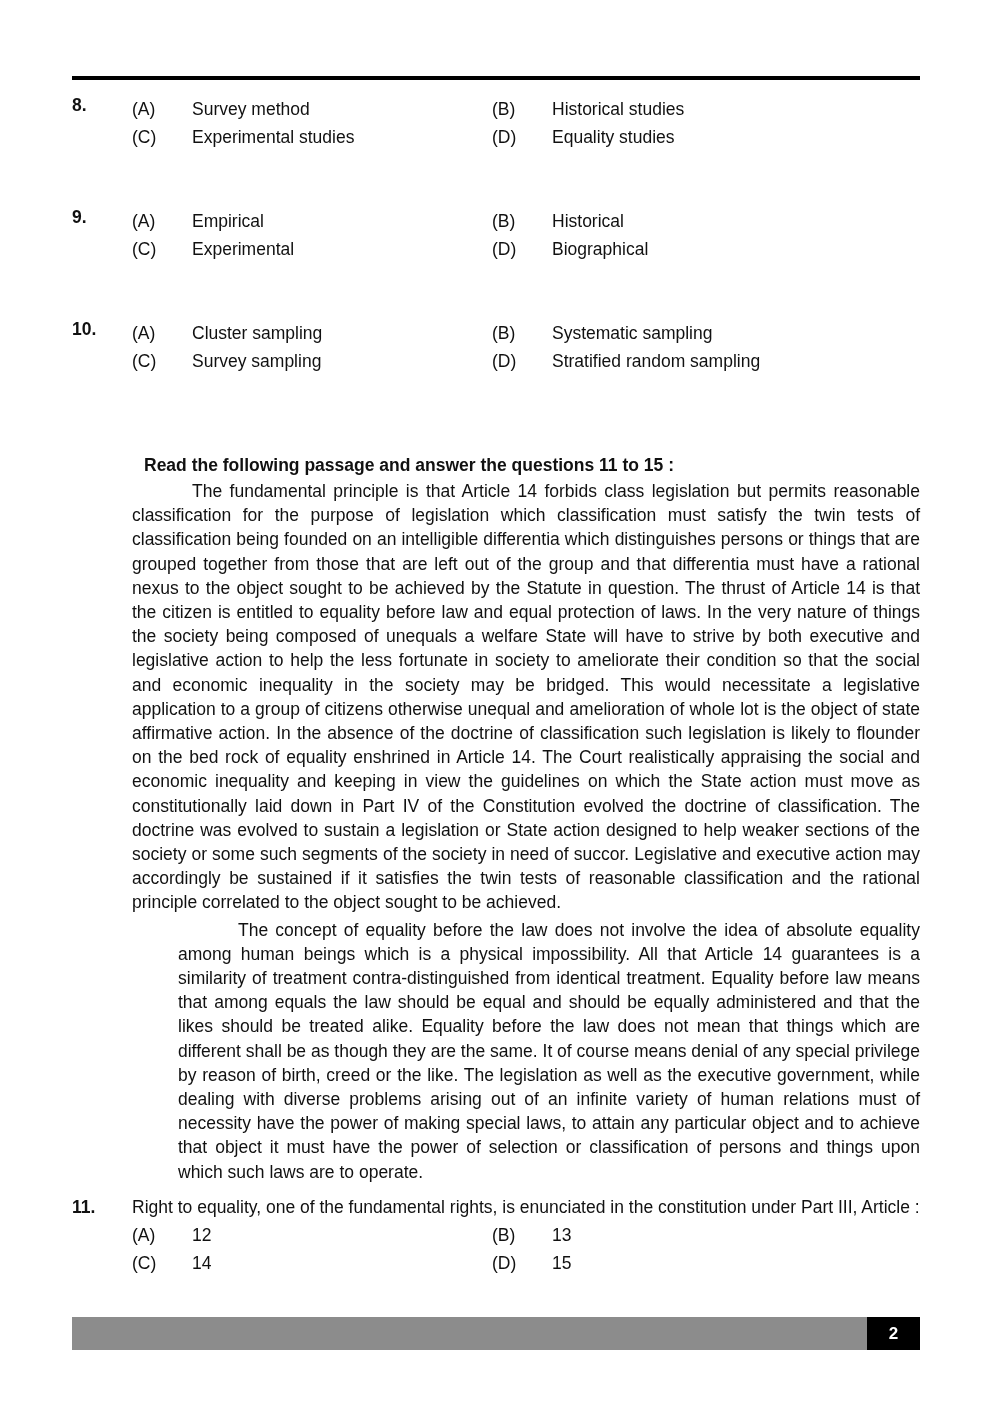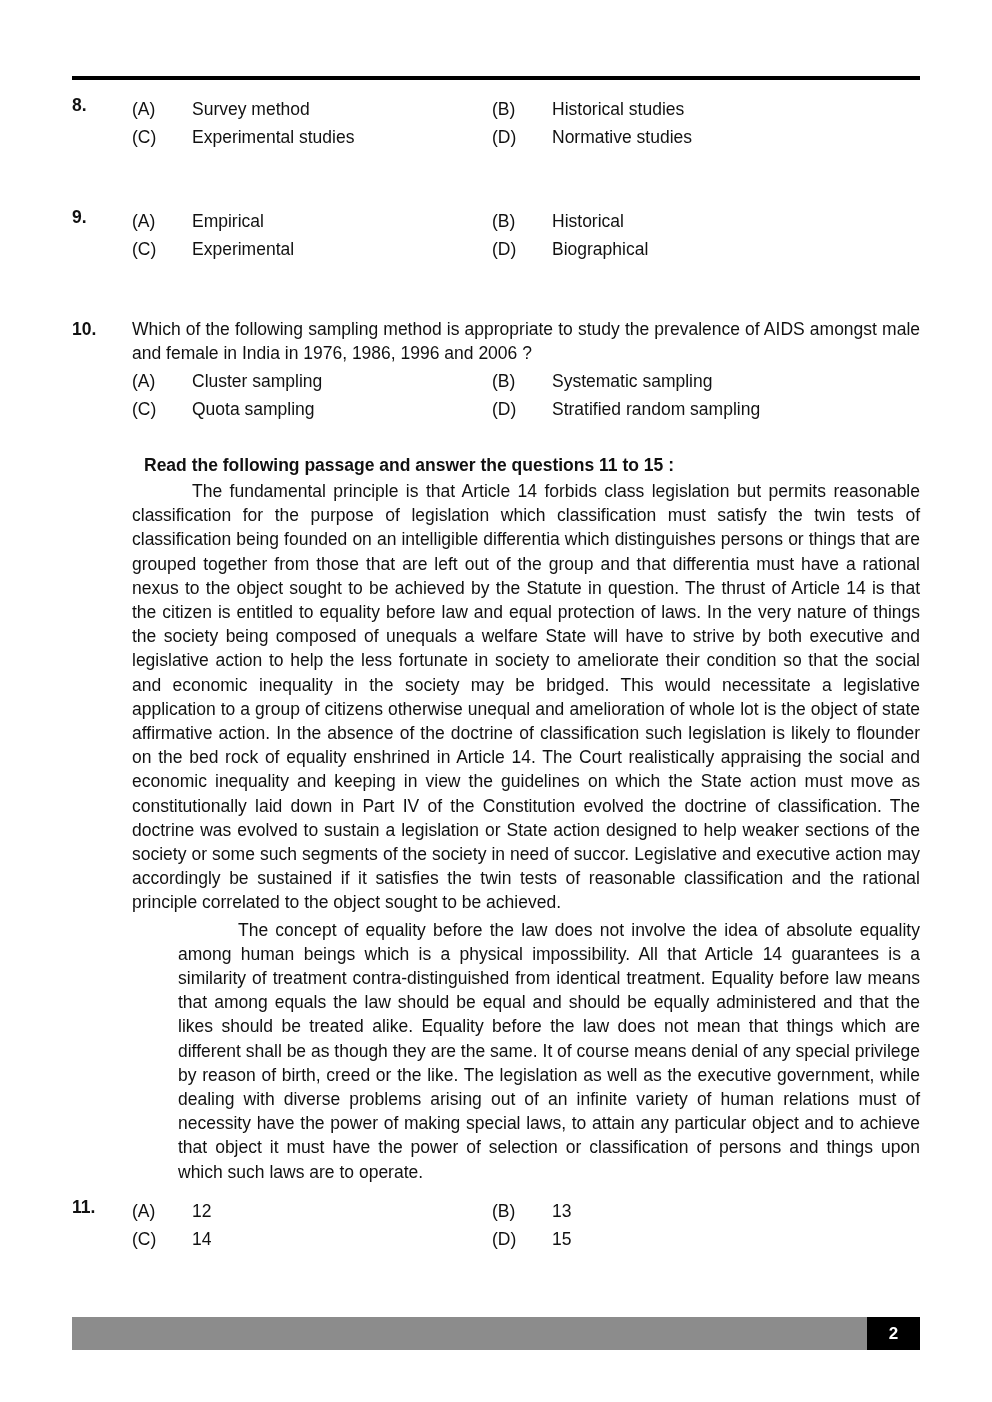--- a/index.html
+++ b/index.html
@@ -117,21 +117,21 @@
       <span class="txt">Historical studies</span>
     </div>
   </div>
   <div class="opt-row">
     <div class="opt left">
       <span class="lbl">(C)</span>
       <span class="txt">Experimental studies</span>
     </div>
     <div class="opt right">
       <span class="lbl">(D)</span>
-      <span class="txt">Normative studies</span>
+      <span class="txt">Equality studies</span>
     </div>
   </div>
 </div>
 
 <div class="question" style="top:205px;">
   <span class="q-num">9.</span>
   <div class="opt-row">
     <div class="opt left">
       <span class="lbl">(A)</span>
       <span class="txt">Empirical</span>
@@ -148,51 +148,51 @@
     </div>
     <div class="opt right">
       <span class="lbl">(D)</span>
       <span class="txt">Biographical</span>
     </div>
   </div>
 </div>
 
 <div class="question" style="top:317px;">
   <span class="q-num">10.</span>
-  <div class="q-stem">Which of the following sampling method is appropriate to study the prevalence of AIDS amongst male and female in India in 1976, 1986, 1996 and 2006 ?</div>
   <div class="opt-row">
     <div class="opt left">
       <span class="lbl">(A)</span>
       <span class="txt">Cluster sampling</span>
     </div>
     <div class="opt right">
       <span class="lbl">(B)</span>
       <span class="txt">Systematic sampling</span>
     </div>
   </div>
   <div class="opt-row">
     <div class="opt left">
       <span class="lbl">(C)</span>
-      <span class="txt">Quota sampling</span>
+      <span class="txt">Survey sampling</span>
     </div>
     <div class="opt right">
       <span class="lbl">(D)</span>
       <span class="txt">Stratified random sampling</span>
     </div>
   </div>
 </div>
 
 <div class="passage">
   <div class="passage-heading">Read the following passage and answer the questions 11 to 15 :</div>
   <p>The fundamental principle is that Article 14 forbids class legislation but permits reasonable classification for the purpose of legislation which classification must satisfy the twin tests of classification being founded on an intelligible differentia which distinguishes persons or things that are grouped together from those that are left out of the group and that differentia must have a rational nexus to the object sought to be achieved by the Statute in question. The thrust of Article 14 is that the citizen is entitled to equality before law and equal protection of laws. In the very nature of things the society being composed of unequals a welfare State will have to strive by both executive and legislative action to help the less fortunate in society to ameliorate their condition so that the social and economic inequality in the society may be bridged. This would necessitate a legislative application to a group of citizens otherwise unequal and amelioration of whole lot is the object of state affirmative action. In the absence of the doctrine of classification such legislation is likely to flounder on the bed rock of equality enshrined in Article 14. The Court realistically appraising the social and economic inequality and keeping in view the guidelines on which the State action must move as constitutionally laid down in Part IV of the Constitution evolved the doctrine of classification. The doctrine was evolved to sustain a legislation or State action designed to help weaker sections of the society or some such segments of the society in need of succor. Legislative and executive action may accordingly be sustained if it satisfies the twin tests of reasonable classification and the rational principle correlated to the object sought to be achieved.</p>
   <p>The concept of equality before the law does not involve the idea of absolute equality among human beings which is a physical impossibility. All that Article 14 guarantees is a similarity of treatment contra-distinguished from identical treatment. Equality before law means that among equals the law should be equal and should be equally administered and that the likes should be treated alike. Equality before the law does not mean that things which are different shall be as though they are the same. It of course means denial of any special privilege by reason of birth, creed or the like. The legislation as well as the executive government, while dealing with diverse problems arising out of an infinite variety of human relations must of necessity have the power of making special laws, to attain any particular object and to achieve that object it must have the power of selection or classification of persons and things upon which such laws are to operate.</p>
 </div>
 
 <div class="question" style="top:1195px;">
   <span class="q-num">11.</span>
+  <div class="q-stem">Right to equality, one of the fundamental rights, is enunciated in the constitution under Part III, Article :</div>
   <div class="opt-row">
     <div class="opt left">
       <span class="lbl">(A)</span>
       <span class="txt">12</span>
     </div>
     <div class="opt right">
       <span class="lbl">(B)</span>
       <span class="txt">13</span>
     </div>
   </div>

